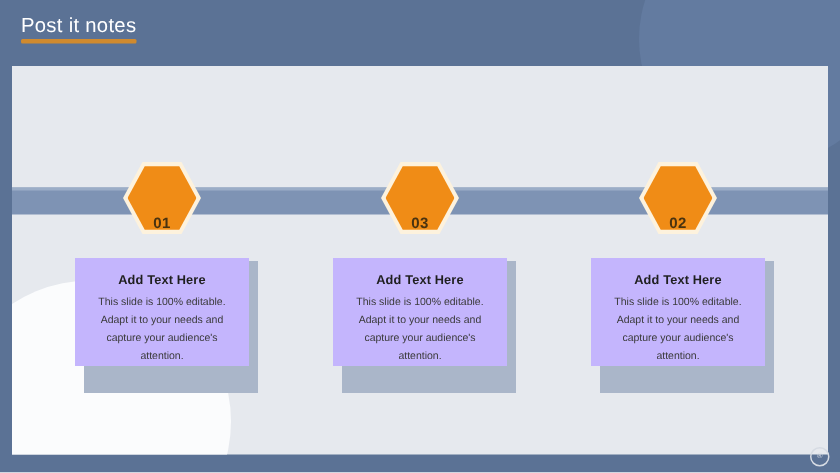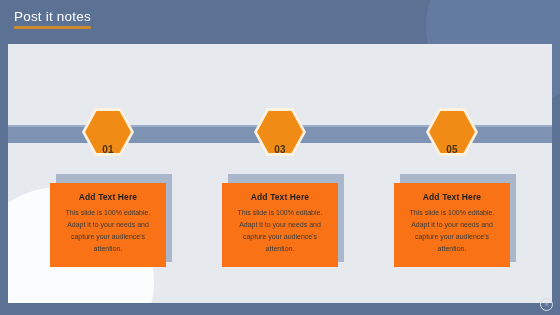--- a/index.html
+++ b/index.html
@@ -154,24 +154,24 @@
     position: absolute;
     left: 6px;
     top: 6px;
     width: 116px;
     height: 88px;
     background: #aab6c9;
   }
   .card {
     position: absolute;
     left: 0;
-    top: 15px;
+    top: 4px;
     width: 116px;
-    height: 84px;
-    background: #f97316;
+    height: 72px;
+    background: #c4b5fd;
     box-sizing: border-box;
     padding: 9px 8px 0 8px;
     text-align: center;
   }
   .card-title {
     font-size: 8.5px;
     font-weight: bold;
     color: #1f1f1f;
     margin-bottom: 5px;
     letter-spacing: .1px;
@@ -245,21 +245,21 @@
             <div class="card-title">Add Text Here</div>
             <div class="card-body">This slide is 100% editable. Adapt it to your needs and capture your audience's attention.</div>
           </div>
         </div>
       </div>
 
       <div class="column">
         <div class="hex">
           <div class="hex-outer"></div>
           <div class="hex-inner"></div>
-          <span class="hex-num">05</span>
+          <span class="hex-num">02</span>
         </div>
         <div class="card-wrap">
           <div class="card-shadow"></div>
           <div class="card">
             <div class="card-title">Add Text Here</div>
             <div class="card-body">This slide is 100% editable. Adapt it to your needs and capture your audience's attention.</div>
           </div>
         </div>
       </div>
 

